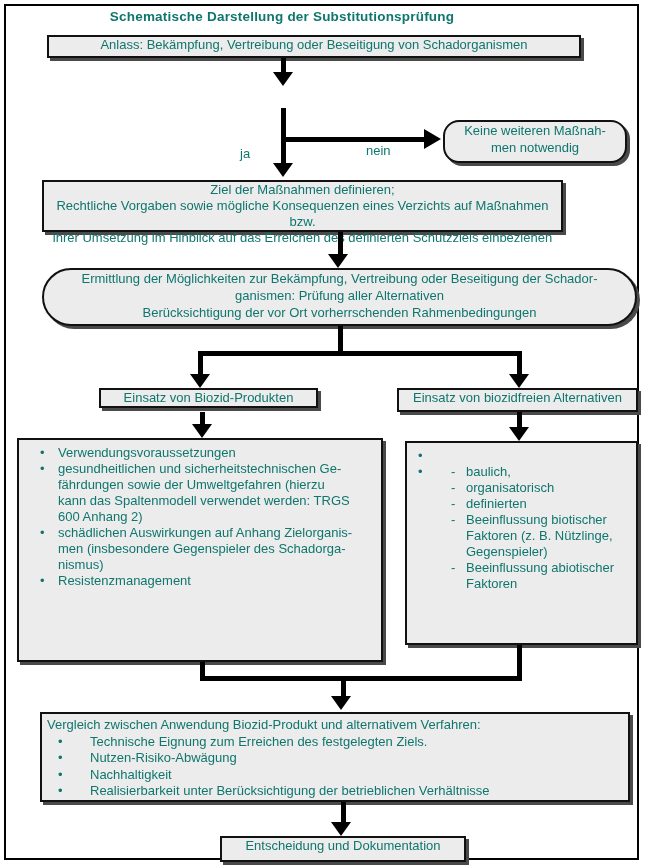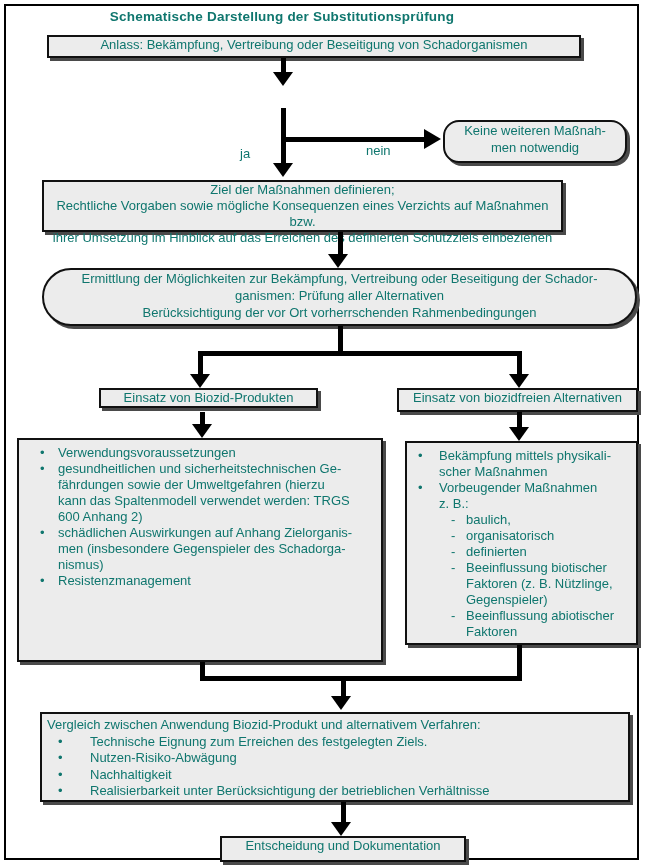--- a/index.html
+++ b/index.html
@@ -133,28 +133,24 @@
         <span class="mk">•</span>
         <span class="bt ml">Resistenzmanagement</span>
       </li>
     </ul>
   </div>
 
   <div class="box g" style="left:405px; top:441px; width:233px; height:204px; padding:5px 4px;">
     <ul class="blist">
       <li>
         <span class="mk">•</span>
-        <span class="bt ml">Bekämpfung mittels physikali-
-scher Maßnahmen</span>
       </li>
       <li>
         <span class="mk">•</span>
         <div class="bt">
-          <div class="ml">Vorbeugender Maßnahmen
-z. B.:</div>
           <ul class="blist sub">
             <li>
               <span class="mk">-</span>
               <span class="bt ml">baulich,</span>
             </li>
             <li>
               <span class="mk">-</span>
               <span class="bt ml">organisatorisch</span>
             </li>
             <li>

